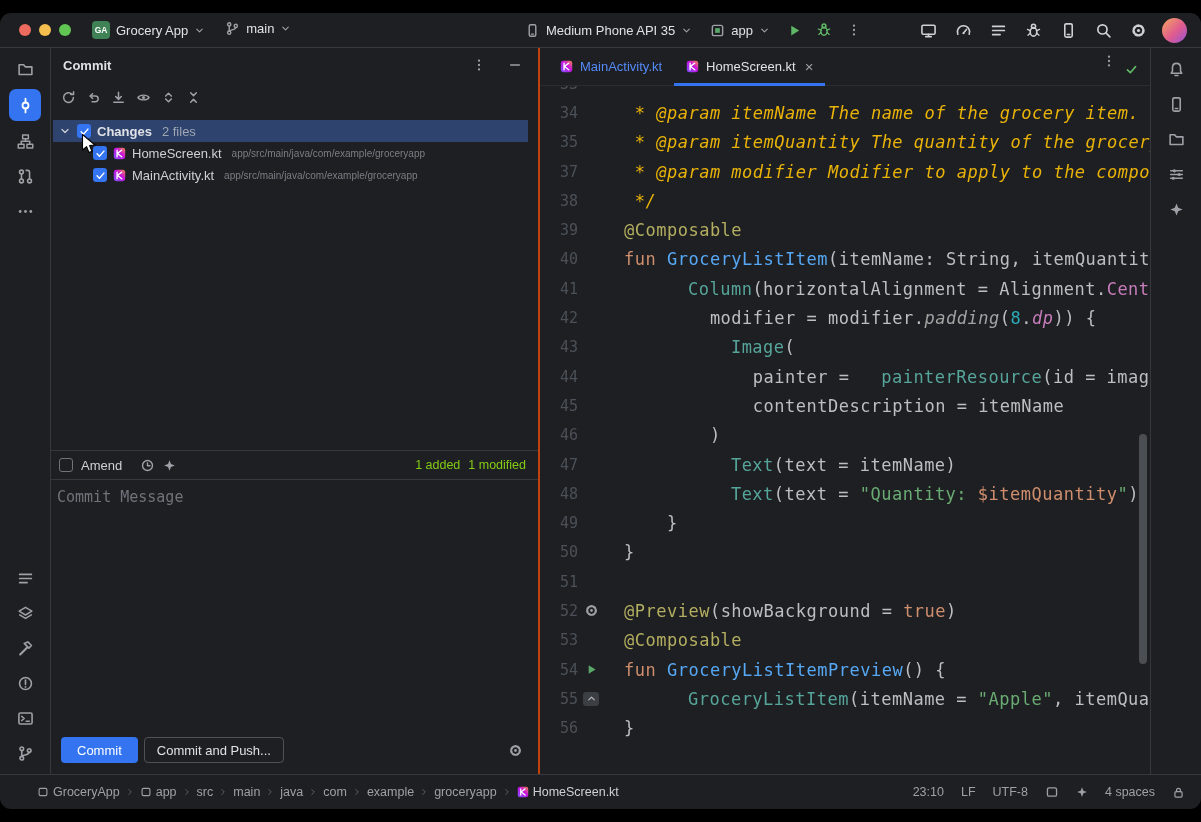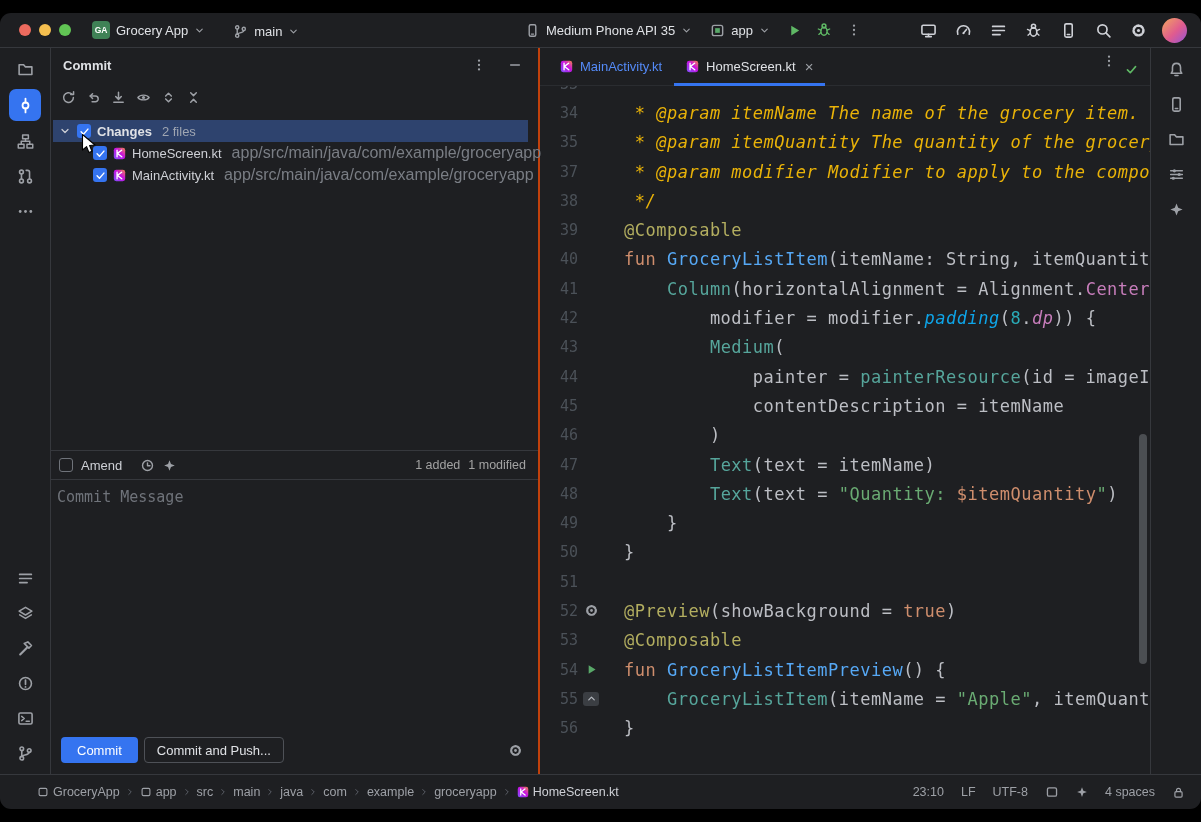--- a/index.html
+++ b/index.html
@@ -8,21 +8,21 @@
   .window{position:absolute;left:0;right:0;top:13px;bottom:13px;background:#1E1F22;border-radius:11px;overflow:hidden;display:flex;flex-direction:column;color:#CED0D6;}
 
   
   .titlebar{height:34px;min-height:34px;display:flex;align-items:center;padding:0 14px 0 19px;border-bottom:1px solid #36383D;}
   .traffic{display:flex;gap:8px;margin-right:16px;}
   .light{width:12px;height:12px;border-radius:50%;}
   .l-red{background:#EC6A5E;} .l-yellow{background:#F5BF4F;} .l-green{background:#61C554;}
   .tb-item{display:flex;align-items:center;gap:6px;padding:3px 5px;border-radius:6px;font-size:13px;color:#DFE1E5;white-space:nowrap;}
   .ga-icon{width:18px;height:18px;border-radius:4px;background:#3F8256;color:#fff;font-size:8.5px;font-weight:bold;display:flex;align-items:center;justify-content:center;}
   .chev{color:#9DA0A6;display:flex;}
-  .cluster-left{display:flex;align-items:flex-end;gap:18px;}
+  .cluster-left{display:flex;align-items:flex-start;gap:10px;}
   .cluster-center{margin-left:auto;margin-right:52px;display:flex;align-items:center;gap:8px;}
   .cluster-right{display:flex;align-items:center;gap:13px;}
   .icon-btn{width:22px;height:22px;display:flex;align-items:center;justify-content:center;color:#CED0D6;}
   .green{color:#5FB865;}
   .avatar{width:25px;height:25px;border-radius:50%;background:linear-gradient(135deg,#F2A65E 0%,#E05B8F 55%,#9455D6 100%);}
   .kebab{color:#9DA0A6;}
 
   
   .main{flex:1;display:flex;min-height:0;}
   .stripe{width:50px;min-width:50px;display:flex;flex-direction:column;align-items:center;padding:6px 0;gap:5px;}
@@ -39,28 +39,28 @@
   .flex-sp{flex:1;}
   .cp-toolbar{height:30px;min-height:30px;display:flex;align-items:center;padding:0 6px;gap:3px;}
   .tool-btn{width:22px;height:22px;display:flex;align-items:center;justify-content:center;color:#9DA0A6;border-radius:4px;}
   .cp-tree{padding-top:8px;font-size:13px;}
   .tree-row{height:22px;display:flex;align-items:center;gap:6px;}
   .row-changes{background:#2E436E;margin:0 10px 0 2px;padding-left:6px;}
   .changes-label{font-weight:600;color:#DFE1E5;}
   .changes-count{color:#9FA6B2;margin-left:4px;}
   .file-row{padding-left:42px;}
   .file-name{color:#CED0D6;}
-  .file-path{color:#7A7E85;font-size:16px;margin-left:4px;}
+  .file-path{color:#7A7E85;font-size:10px;margin-left:4px;}
   .cb{width:14px;height:14px;border-radius:3px;flex:none;display:flex;align-items:center;justify-content:center;box-sizing:border-box;}
   .cb-on{background:#3574F0;color:#fff;}
   .cb-off{border:1.6px solid #6F737A;}
   .cp-amend{height:28px;min-height:28px;border-top:1px solid #36383D;display:flex;align-items:center;padding:0 12px 0 8px;gap:8px;font-size:13px;}
   .amend-label{color:#CED0D6;margin-right:10px;}
   .gray-ic{color:#9DA0A6;display:flex;}
-  .vcs-link{color:#a3a3a3;font-size:12.5px;}
+  .vcs-link{color:#84cc16;font-size:12.5px;}
   .cp-message{height:240px;min-height:240px;border-top:1px solid #36383D;padding:6px 4px;}
   .cp-message textarea{width:100%;height:100%;background:transparent;border:none;outline:none;resize:none;font-family:"DejaVu Sans Mono",monospace;font-size:15px;color:#BCBEC4;}
   .cp-message textarea::placeholder{color:#6F737A;}
   .cp-buttons{height:36px;min-height:36px;display:flex;align-items:center;padding:0 12px 6px 10px;gap:6px;}
   .btn-primary{background:#3574F0;color:#fff;font-size:13px;border:none;border-radius:4px;height:26px;padding:0 16px;font-family:inherit;}
   .btn-secondary{background:transparent;color:#DFE1E5;font-size:13px;border:1px solid #4E5157;border-radius:4px;height:26px;padding:0 12px;font-family:inherit;}
 
   
   .editor{flex:1;display:flex;flex-direction:column;min-width:0;position:relative;}
   .tab-bar{height:37px;min-height:37px;display:flex;align-items:stretch;padding-left:8px;border-bottom:1px solid #2A2C30;}
@@ -76,26 +76,26 @@
   .ln{width:38px;min-width:38px;text-align:right;color:#4B5158;font-size:15px;}
   .gut{width:26px;min-width:26px;display:flex;align-items:center;justify-content:center;}
   .ct{padding-left:20px;letter-spacing:0.5px;overflow:hidden;}
   .g-gear{color:#9DA0A6;}
   .g-run{color:#59A869;}
   .g-chev{width:16px;height:14px;background:#3B3E43;border-radius:3px;color:#B4B8BF;display:flex;align-items:center;justify-content:center;}
   .tok-doc{color:#eab308;font-style:italic;}
   .tok-ann{color:#B3AE60;}
   .tok-kw{color:#CF8E6D;}
   .tok-fn{color:#56A8F5;}
-  .tok-call{color:#56A59B;}
+  .tok-call{color:#56A59B;margin-left:21px;}
   .tok-prop{color:#C77DBB;}
   .tok-num{color:#2AACB8;}
   .tok-str{color:#6AAB73;}
   .tok-tpl{color:#CF8E6D;}
-  .tok-ext{color:#0ea5e9;font-style:italic;}
+  .tok-ext{color:#a3a3a3;font-style:italic;}
   .tok-extprop{color:#C77DBB;font-style:italic;}
   .tok-def{color:#BCBEC4;}
   .scroll-thumb{position:absolute;right:3px;top:348px;width:8px;height:230px;background:rgba(160,165,173,0.35);border-radius:4px;}
 
   
   .statusbar{height:34px;min-height:34px;border-top:1px solid #36383D;display:flex;align-items:center;padding:0 16px 0 37px;font-size:12.5px;color:#9DA0A6;}
   .crumbs{display:flex;align-items:center;gap:5px;}
   .crumb{display:flex;align-items:center;gap:4px;white-space:nowrap;}
   .crumb.last{color:#CED0D6;}
   .crumb-sep{color:#5A5E66;display:flex;}
@@ -601,21 +601,21 @@
         <div class="code-lines">
             <div class="cl"><span class="ln">33</span><span class="gut"></span><span class="ct"><span class="tok-doc"> *</span></span></div>
             <div class="cl"><span class="ln">34</span><span class="gut"></span><span class="ct"><span class="tok-doc"> * @param itemName The name of the grocery item.</span></span></div>
             <div class="cl"><span class="ln">35</span><span class="gut"></span><span class="ct"><span class="tok-doc"> * @param itemQuantity The quantity of the grocery</span></span></div>
             <div class="cl"><span class="ln">37</span><span class="gut"></span><span class="ct"><span class="tok-doc"> * @param modifier Modifier to apply to the compos</span></span></div>
             <div class="cl"><span class="ln">38</span><span class="gut"></span><span class="ct"><span class="tok-doc"> */</span></span></div>
             <div class="cl"><span class="ln">39</span><span class="gut"></span><span class="ct"><span class="tok-ann">@Composable</span></span></div>
             <div class="cl"><span class="ln">40</span><span class="gut"></span><span class="ct"><span class="tok-kw">fun </span><span class="tok-fn">GroceryListItem</span><span class="tok-def">(itemName: String, itemQuantity</span></span></div>
             <div class="cl"><span class="ln">41</span><span class="gut"></span><span class="ct"><span class="tok-def">    </span><span class="tok-call">Column</span><span class="tok-def">(horizontalAlignment = Alignment.</span><span class="tok-prop">CenterH</span></span></div>
             <div class="cl"><span class="ln">42</span><span class="gut"></span><span class="ct"><span class="tok-def">        modifier = modifier.</span><span class="tok-ext">padding</span><span class="tok-def">(</span><span class="tok-num">8</span><span class="tok-def">.</span><span class="tok-extprop">dp</span><span class="tok-def">)) {</span></span></div>
-            <div class="cl"><span class="ln">43</span><span class="gut"></span><span class="ct"><span class="tok-def">        </span><span class="tok-call">Medium</span><span class="tok-def">(</span></span></div>
+            <div class="cl"><span class="ln">43</span><span class="gut"></span><span class="ct"><span class="tok-def">        </span><span class="tok-call">Image</span><span class="tok-def">(</span></span></div>
             <div class="cl"><span class="ln">44</span><span class="gut"></span><span class="ct"><span class="tok-def">            painter = </span><span class="tok-call">painterResource</span><span class="tok-def">(id = imageId</span></span></div>
             <div class="cl"><span class="ln">45</span><span class="gut"></span><span class="ct"><span class="tok-def">            contentDescription = itemName</span></span></div>
             <div class="cl"><span class="ln">46</span><span class="gut"></span><span class="ct"><span class="tok-def">        )</span></span></div>
             <div class="cl"><span class="ln">47</span><span class="gut"></span><span class="ct"><span class="tok-def">        </span><span class="tok-call">Text</span><span class="tok-def">(text = itemName)</span></span></div>
             <div class="cl"><span class="ln">48</span><span class="gut"></span><span class="ct"><span class="tok-def">        </span><span class="tok-call">Text</span><span class="tok-def">(text = </span><span class="tok-str">"Quantity: </span><span class="tok-tpl">$itemQuantity</span><span class="tok-str">"</span><span class="tok-def">)</span></span></div>
             <div class="cl"><span class="ln">49</span><span class="gut"></span><span class="ct"><span class="tok-def">    }</span></span></div>
             <div class="cl"><span class="ln">50</span><span class="gut"></span><span class="ct"><span class="tok-def">}</span></span></div>
             <div class="cl"><span class="ln">51</span><span class="gut"></span><span class="ct"></span></div>
             <div class="cl"><span class="ln">52</span><span class="gut"><svg class="g-gear" width="15" height="15">
                   <use href="#sym-gear"></use>

